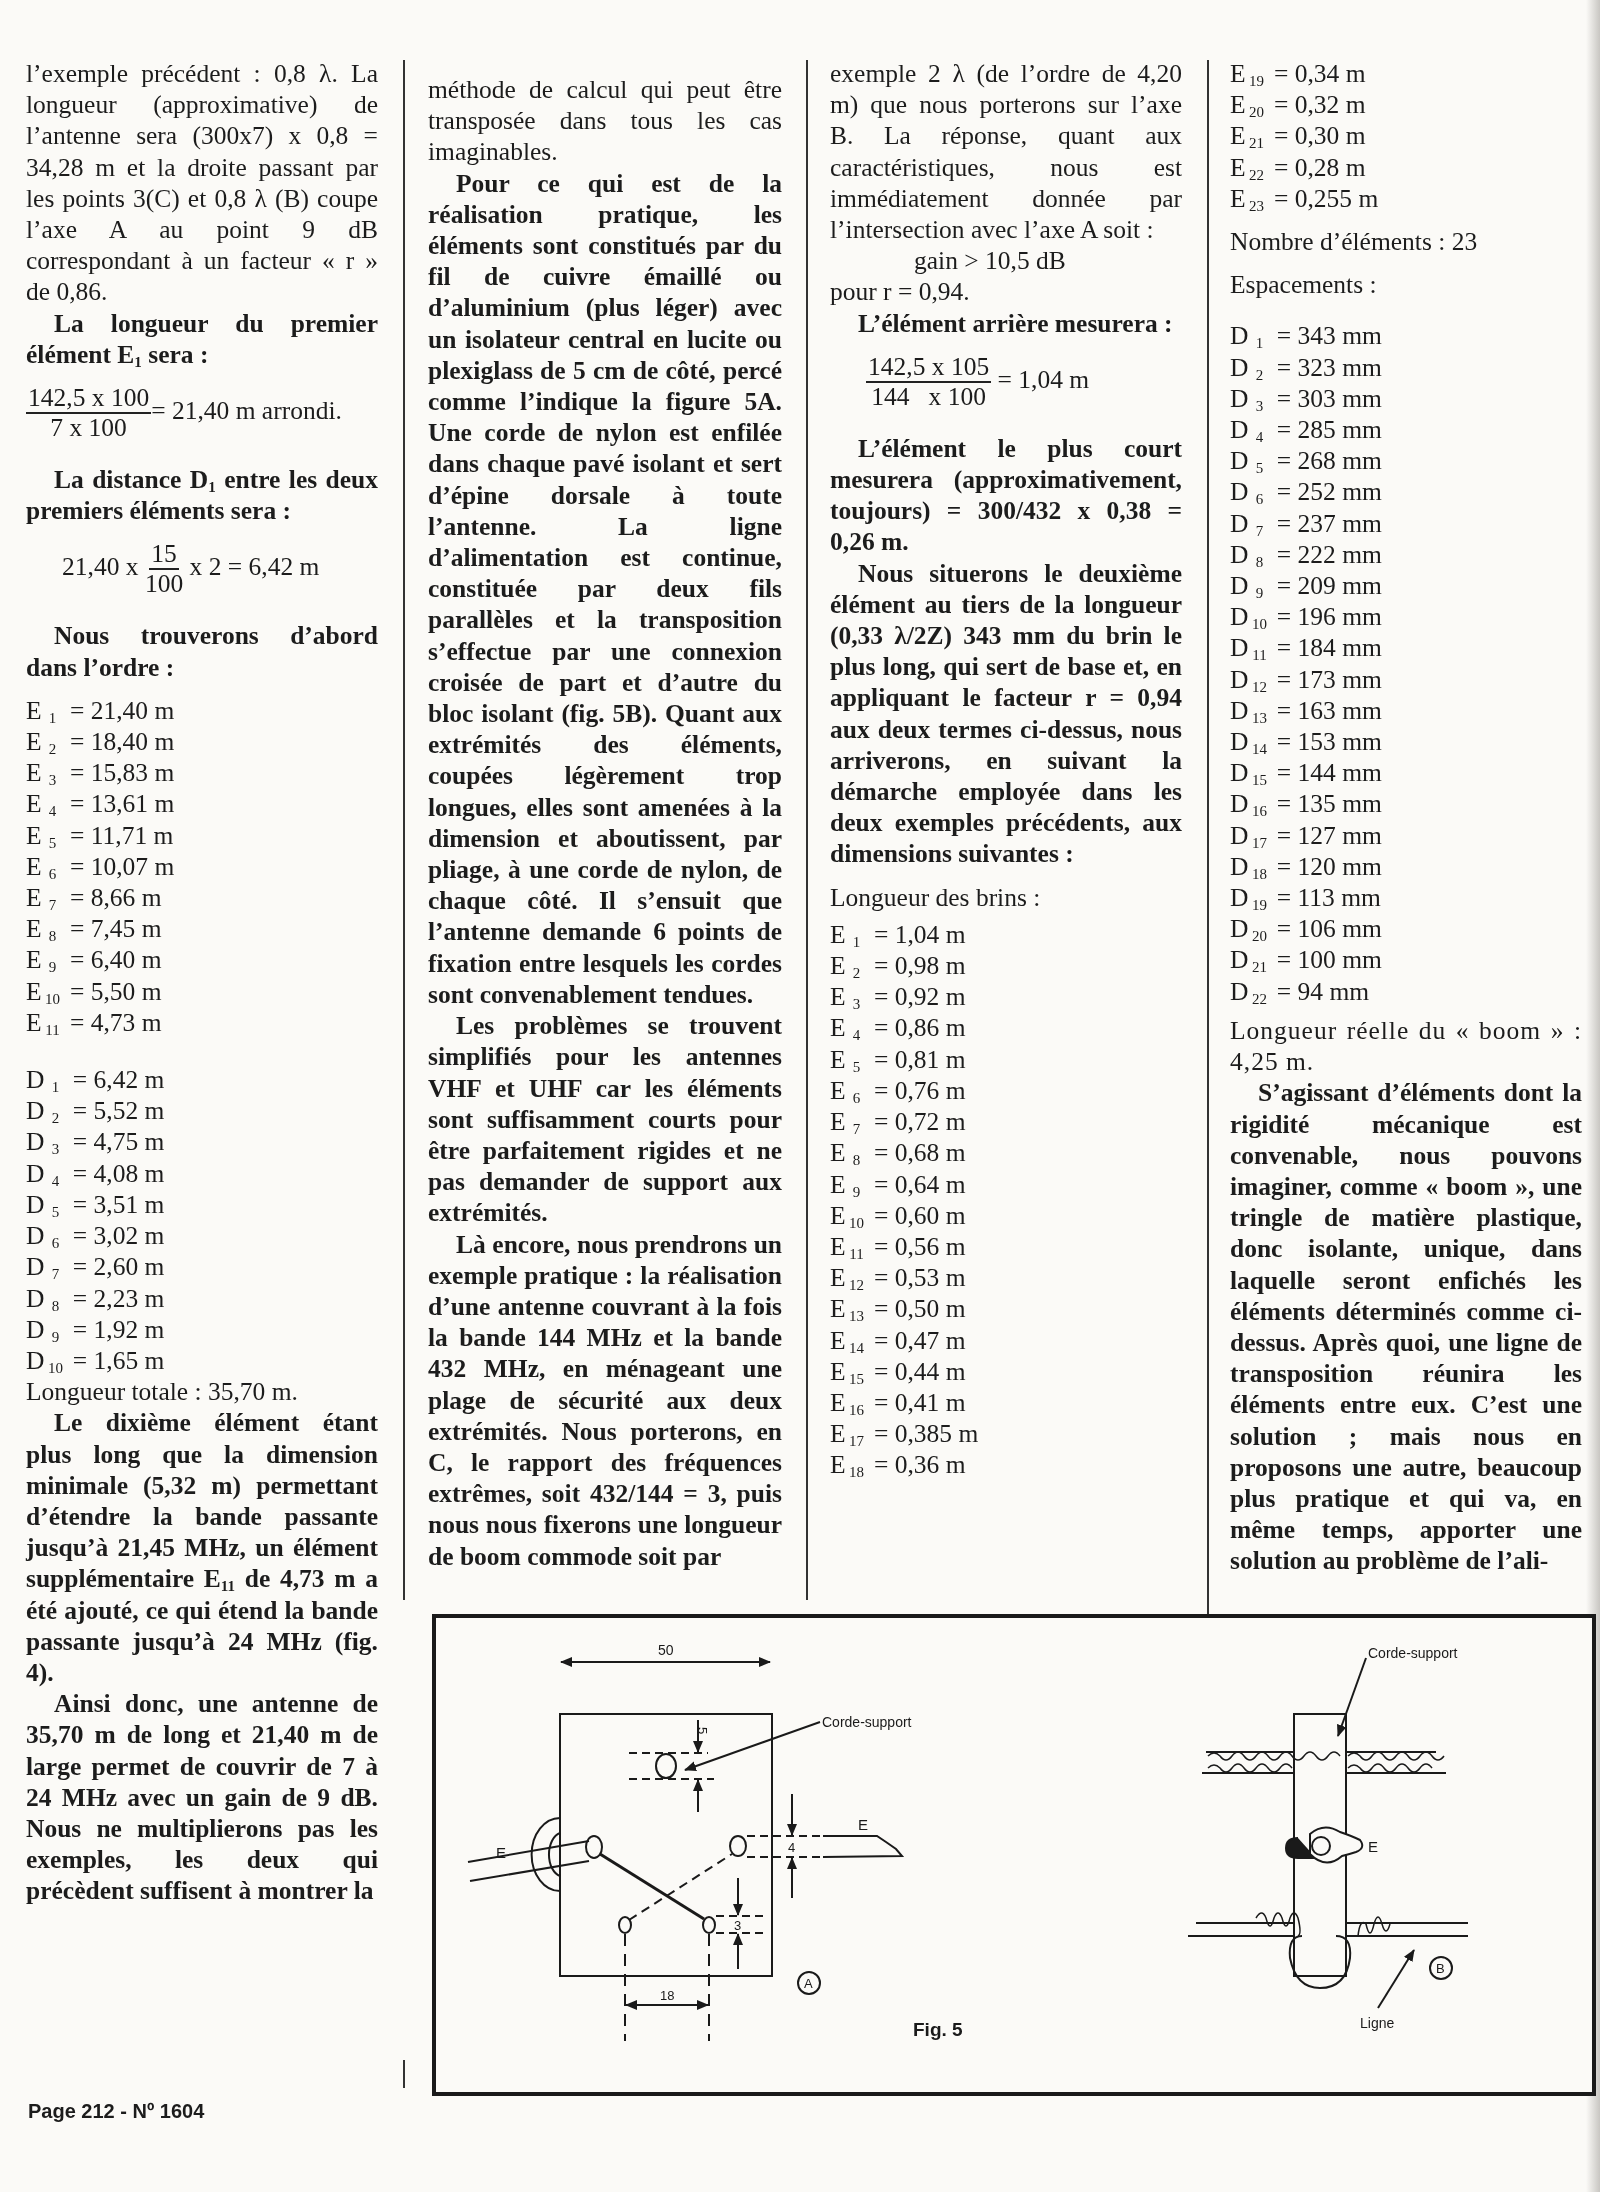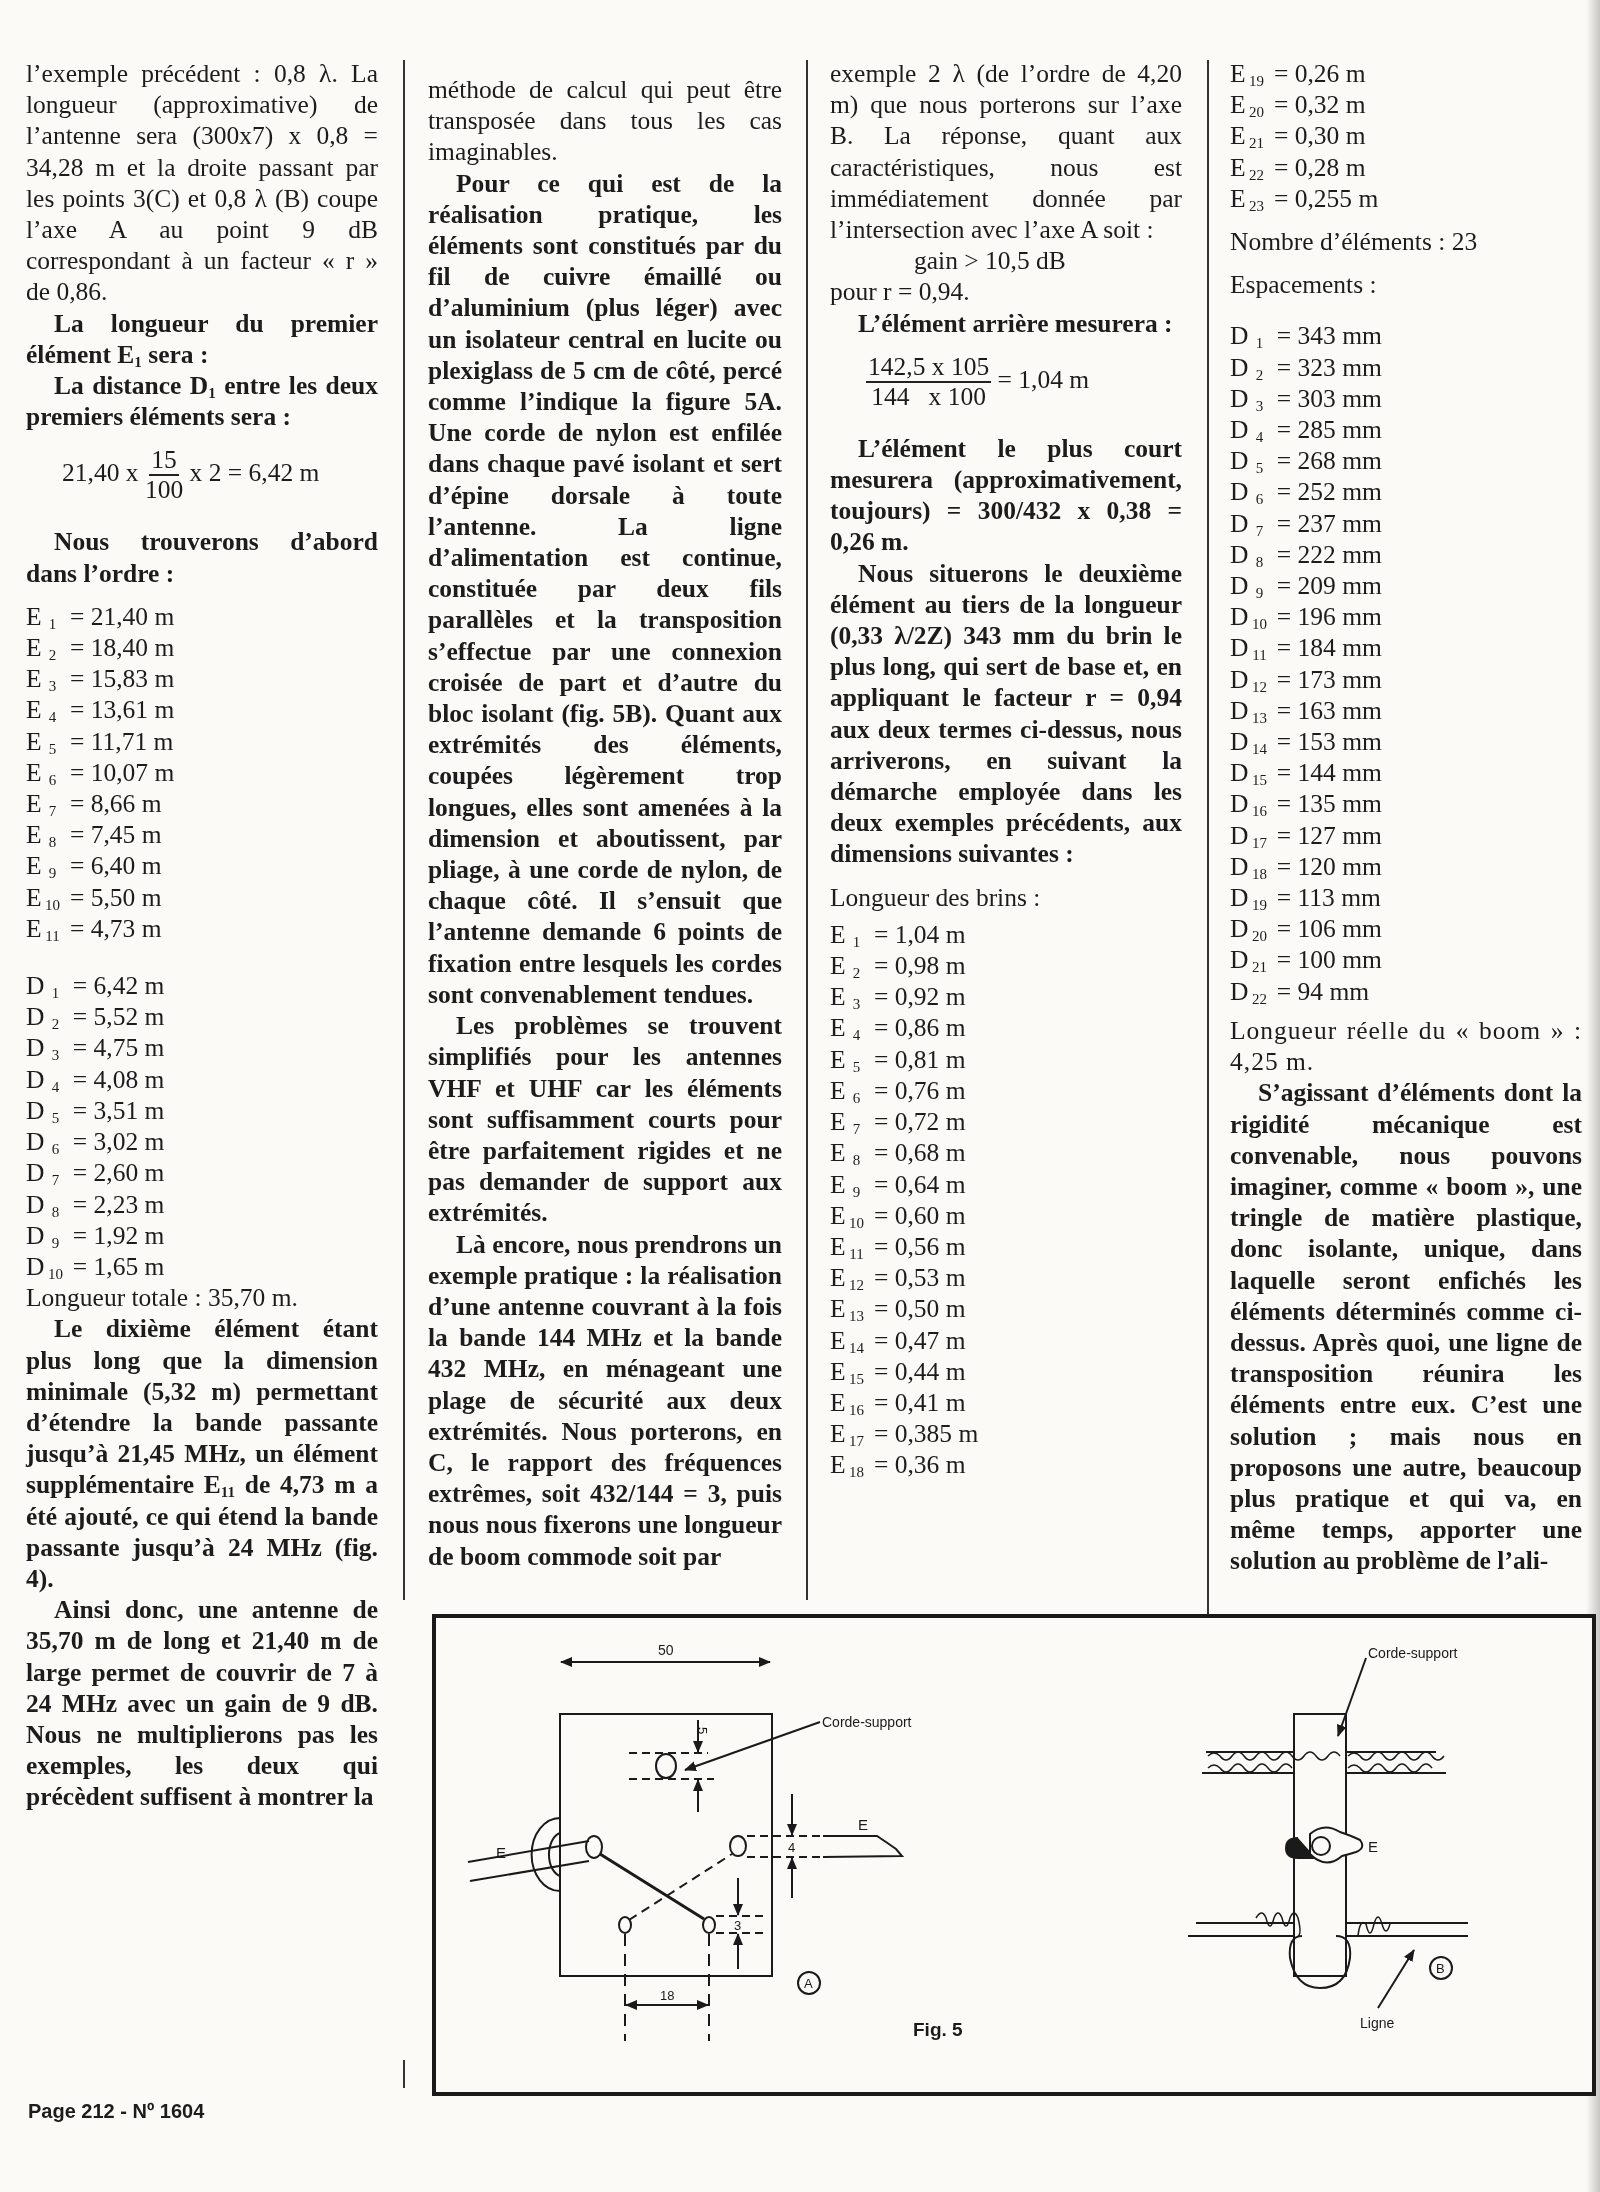--- a/index.html
+++ b/index.html
@@ -36,20 +36,26 @@
 
 <div class="rule" style="left:403px; top:60px; height:1540px;"></div>
 <div class="rule" style="left:806px; top:60px; height:1540px;"></div>
 <div class="rule" style="left:1207px; top:60px; height:1560px;"></div>
 
 <div class="rule" style="left:403px; top:2060px; height:28px;"></div>
 
 <div class="col c1">
   <p>l’exemple précédent : 0,8 λ. La longueur (approximative) de l’antenne sera (300x7) x 0,8 = 34,28 m et la droite passant par les points 3(C) et 0,8 λ (B) coupe l’axe A au point 9 dB correspondant à un facteur « r » de 0,86.</p>
   <p class="ind"><span>La longueur du premier élément E</span><sub>1</sub><span> sera :</span></p>
+  <div class="eq" style="margin-top:14px;">
+    <span class="frac">
+        <span class="num">142,5 x 100</span>
+        <span class="den">7   x 100</span>
+      </span><span>= 21,40 m arrondi.</span>
+  </div>
   <p class="ind"><span>La distance D</span><sub>1</sub><span> entre les deux premiers éléments sera :</span></p>
   <div class="eq" style="margin-left:36px; margin-top:14px;">
     <span>21,40 x </span><span class="frac">
         <span class="num">15</span>
         <span class="den">100</span>
       </span><span> x 2 = 6,42 m</span>
   </div>
   <p class="ind">Nous trouverons d’abord dans l’ordre :</p>
   <div class="gap-s"></div>
   <div class="list" id="c1-elements">
@@ -123,21 +129,21 @@
       <div><span>E</span><sub style="display: inline-block; min-width: 22px; text-align: center;">14</sub><span> = 0,47 m</span></div>
       <div><span>E</span><sub style="display: inline-block; min-width: 22px; text-align: center;">15</sub><span> = 0,44 m</span></div>
       <div><span>E</span><sub style="display: inline-block; min-width: 22px; text-align: center;">16</sub><span> = 0,41 m</span></div>
       <div><span>E</span><sub style="display: inline-block; min-width: 22px; text-align: center;">17</sub><span> = 0,385 m</span></div>
       <div><span>E</span><sub style="display: inline-block; min-width: 22px; text-align: center;">18</sub><span> = 0,36 m</span></div>
     </div>
 </div>
 
 <div class="col c4">
   <div class="list" id="c4-elements">
-      <div><span>E</span><sub style="display: inline-block; min-width: 22px; text-align: center;">19</sub><span> = 0,26 m</span></div>
+      <div><span>E</span><sub style="display: inline-block; min-width: 22px; text-align: center;">19</sub><span> = 0,34 m</span></div>
       <div><span>E</span><sub style="display: inline-block; min-width: 22px; text-align: center;">20</sub><span> = 0,32 m</span></div>
       <div><span>E</span><sub style="display: inline-block; min-width: 22px; text-align: center;">21</sub><span> = 0,30 m</span></div>
       <div><span>E</span><sub style="display: inline-block; min-width: 22px; text-align: center;">22</sub><span> = 0,28 m</span></div>
       <div><span>E</span><sub style="display: inline-block; min-width: 22px; text-align: center;">23</sub><span> = 0,255 m</span></div>
     </div>
   <div class="gap-s"></div>
   <div>Nombre d’éléments : 23</div>
   <div class="gap-s"></div>
   <div>Espacements :</div>
   <div class="gap" style="height:20px;"></div>

